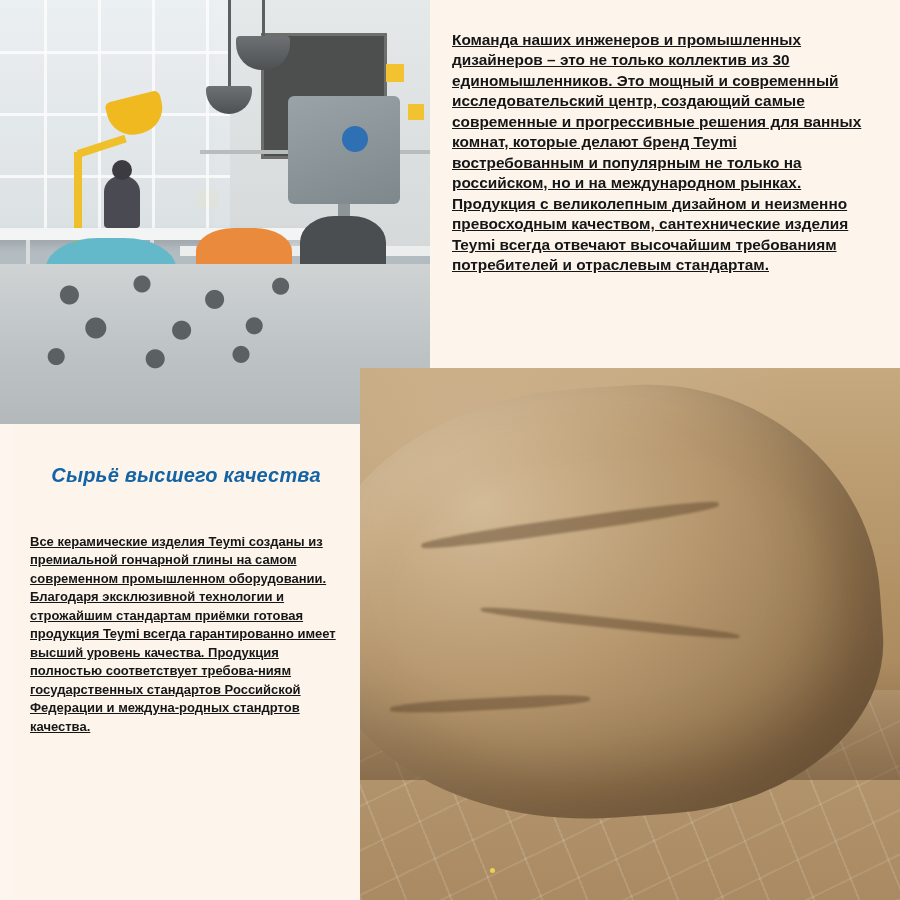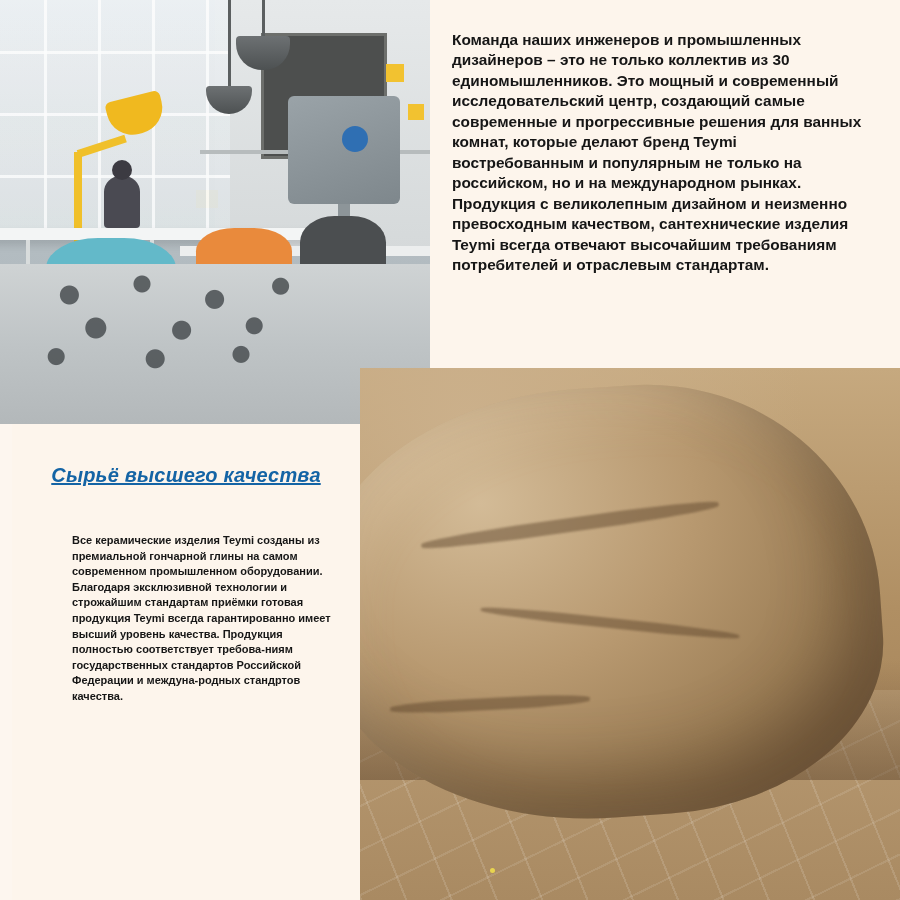--- a/index.html
+++ b/index.html
@@ -226,46 +226,45 @@
   .panel-top-right .heading {
     font-size: 21.5px;
     text-align: right;
     margin: 8px 8px 22px 0;
   }
   .body-text {
     color: #161616;
     font-size: 15.4px;
     line-height: 1.33;
     font-weight: bold;
+    text-decoration: underline;
   }
   .panel-top-right .body-text {
     padding-right: 4px;
   }
 
   
   .panel-bottom-left {
     position: absolute;
     left: 12px;
     top: 424px;
     width: 348px;
     height: 476px;
     background: #fdf5ec;
     box-sizing: border-box;
     padding: 40px 18px 0 18px;
   }
   .panel-bottom-left .heading {
     font-size: 20px;
     text-align: center;
     margin: 0 0 46px 0;
-    text-decoration: underline;
   }
   .panel-bottom-left .body-text {
-    font-size: 11px;
+    font-size: 13px;
     line-height: 1.42;
-    margin-left: 42px;
   }
 
   
   .photo-clay {
     position: absolute;
     left: 360px;
     top: 368px;
     width: 540px;
     height: 532px;
     overflow: hidden;

